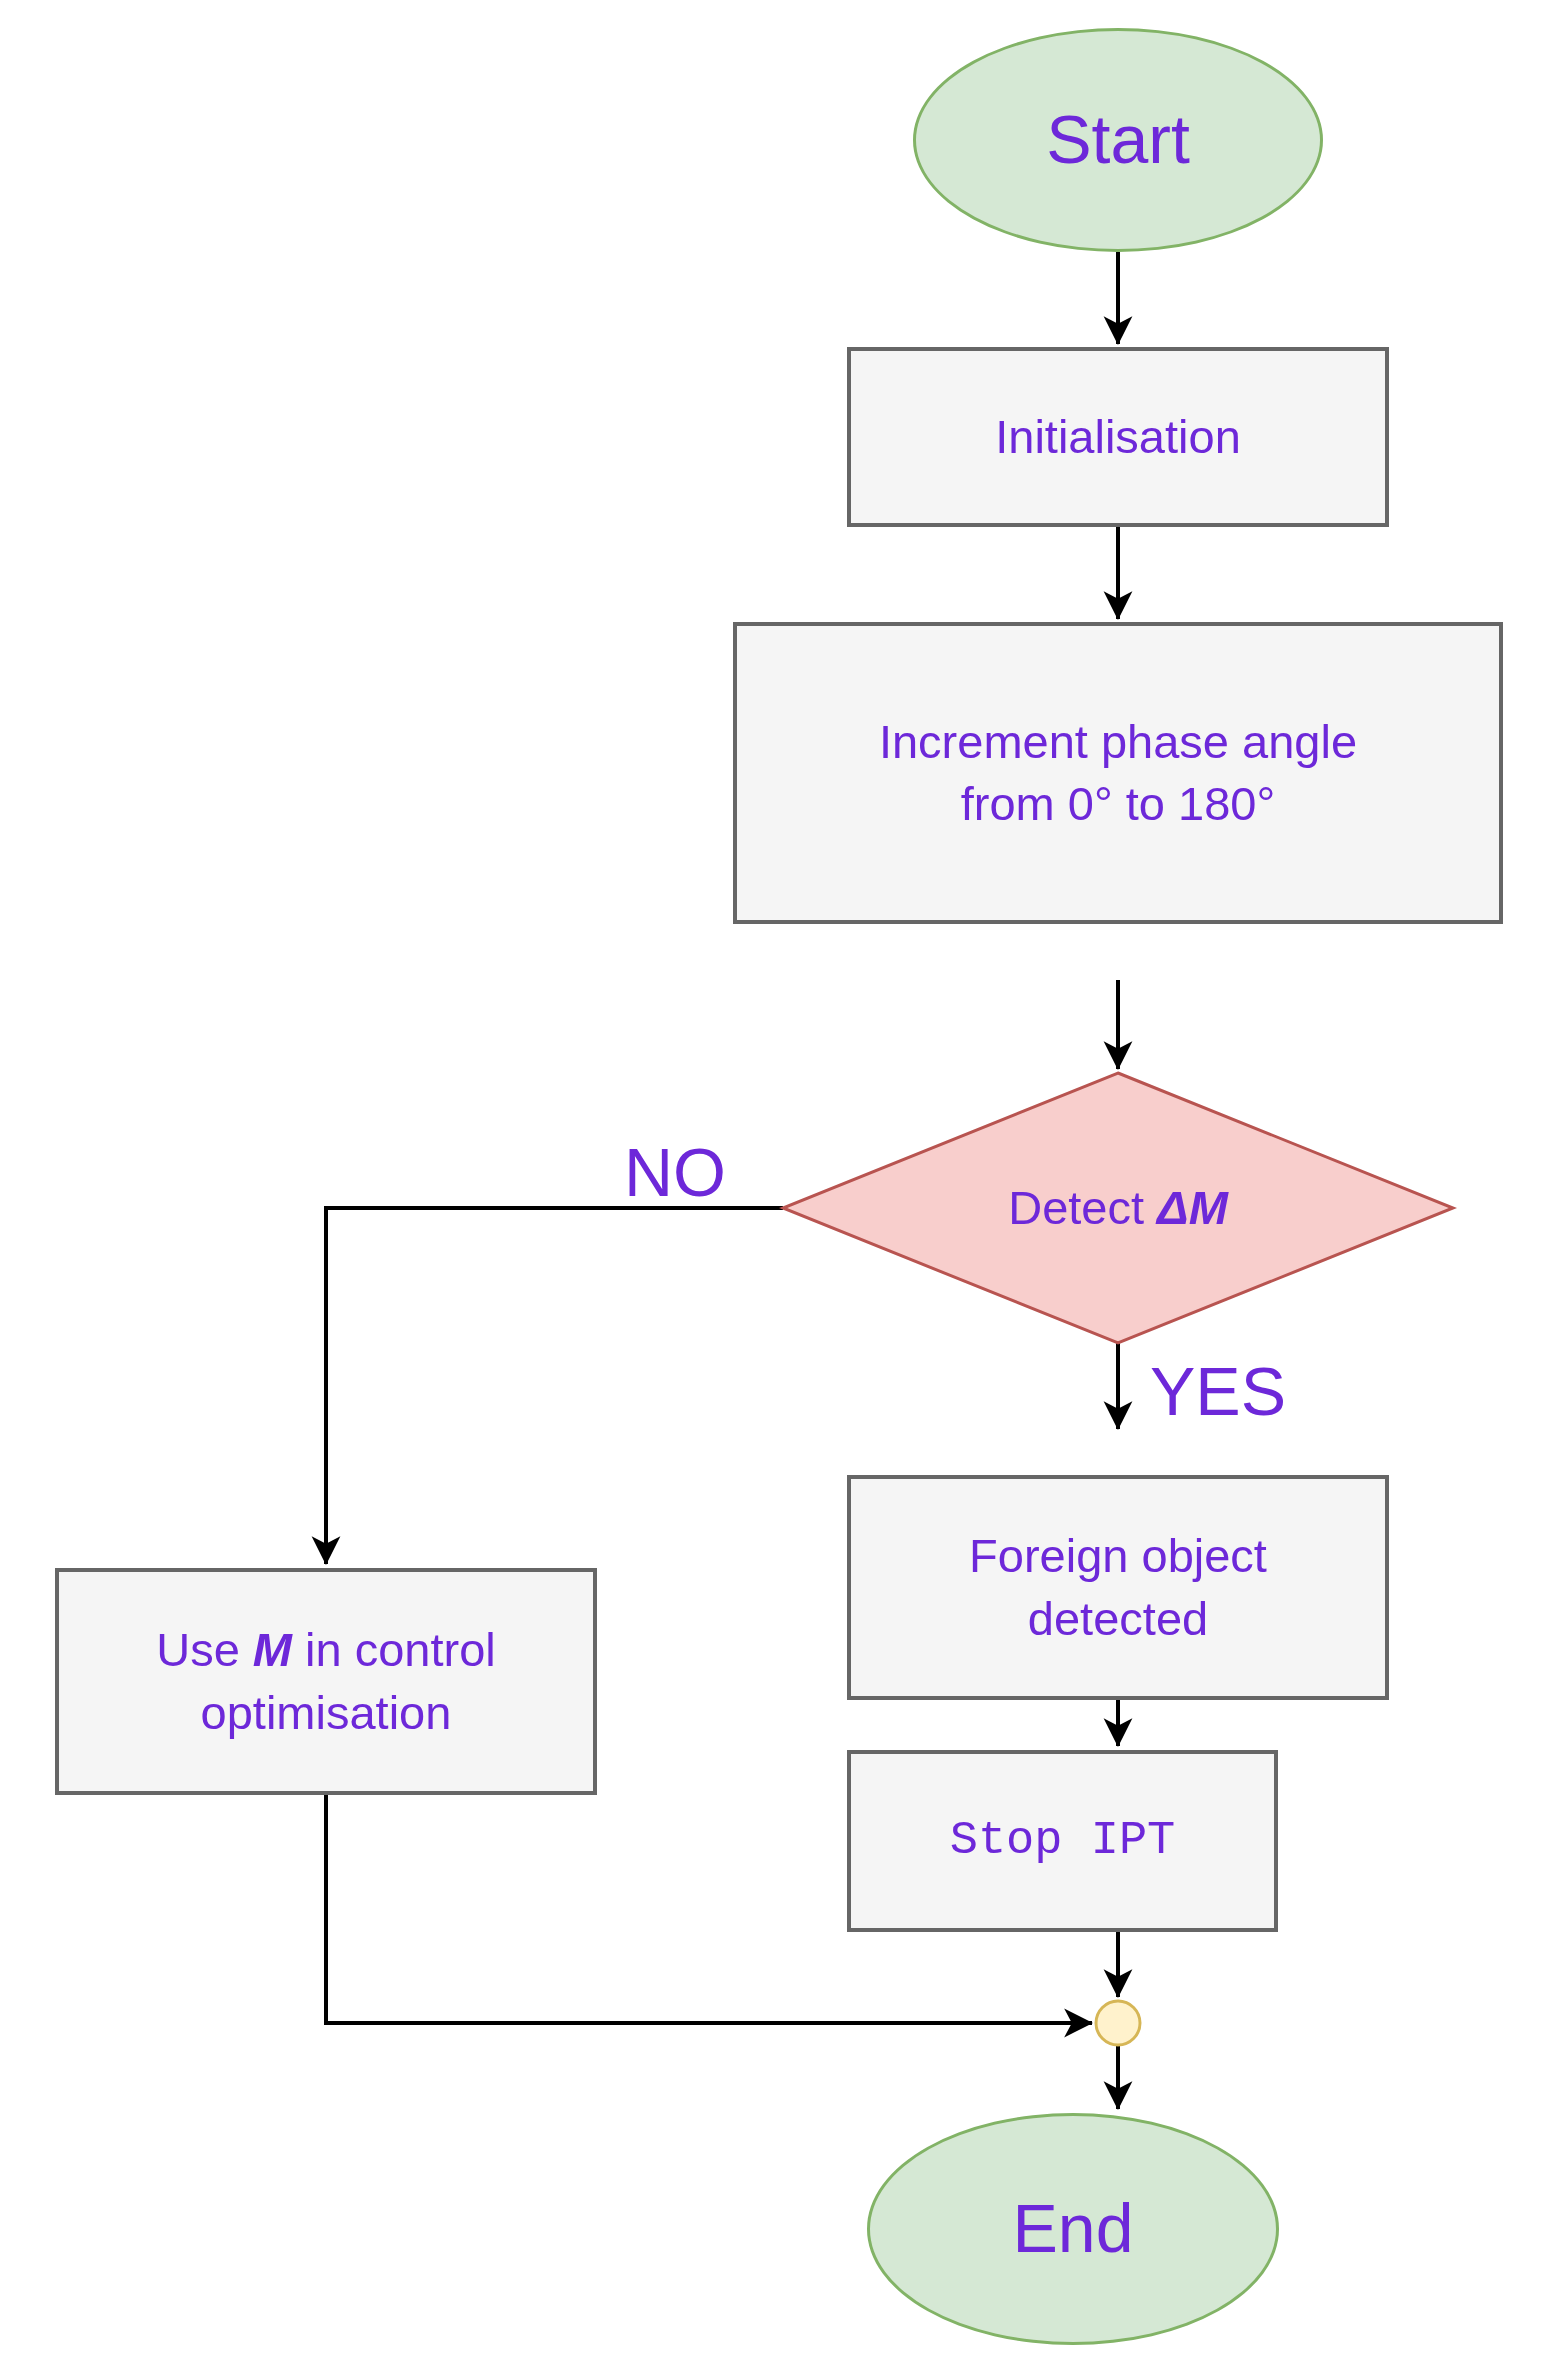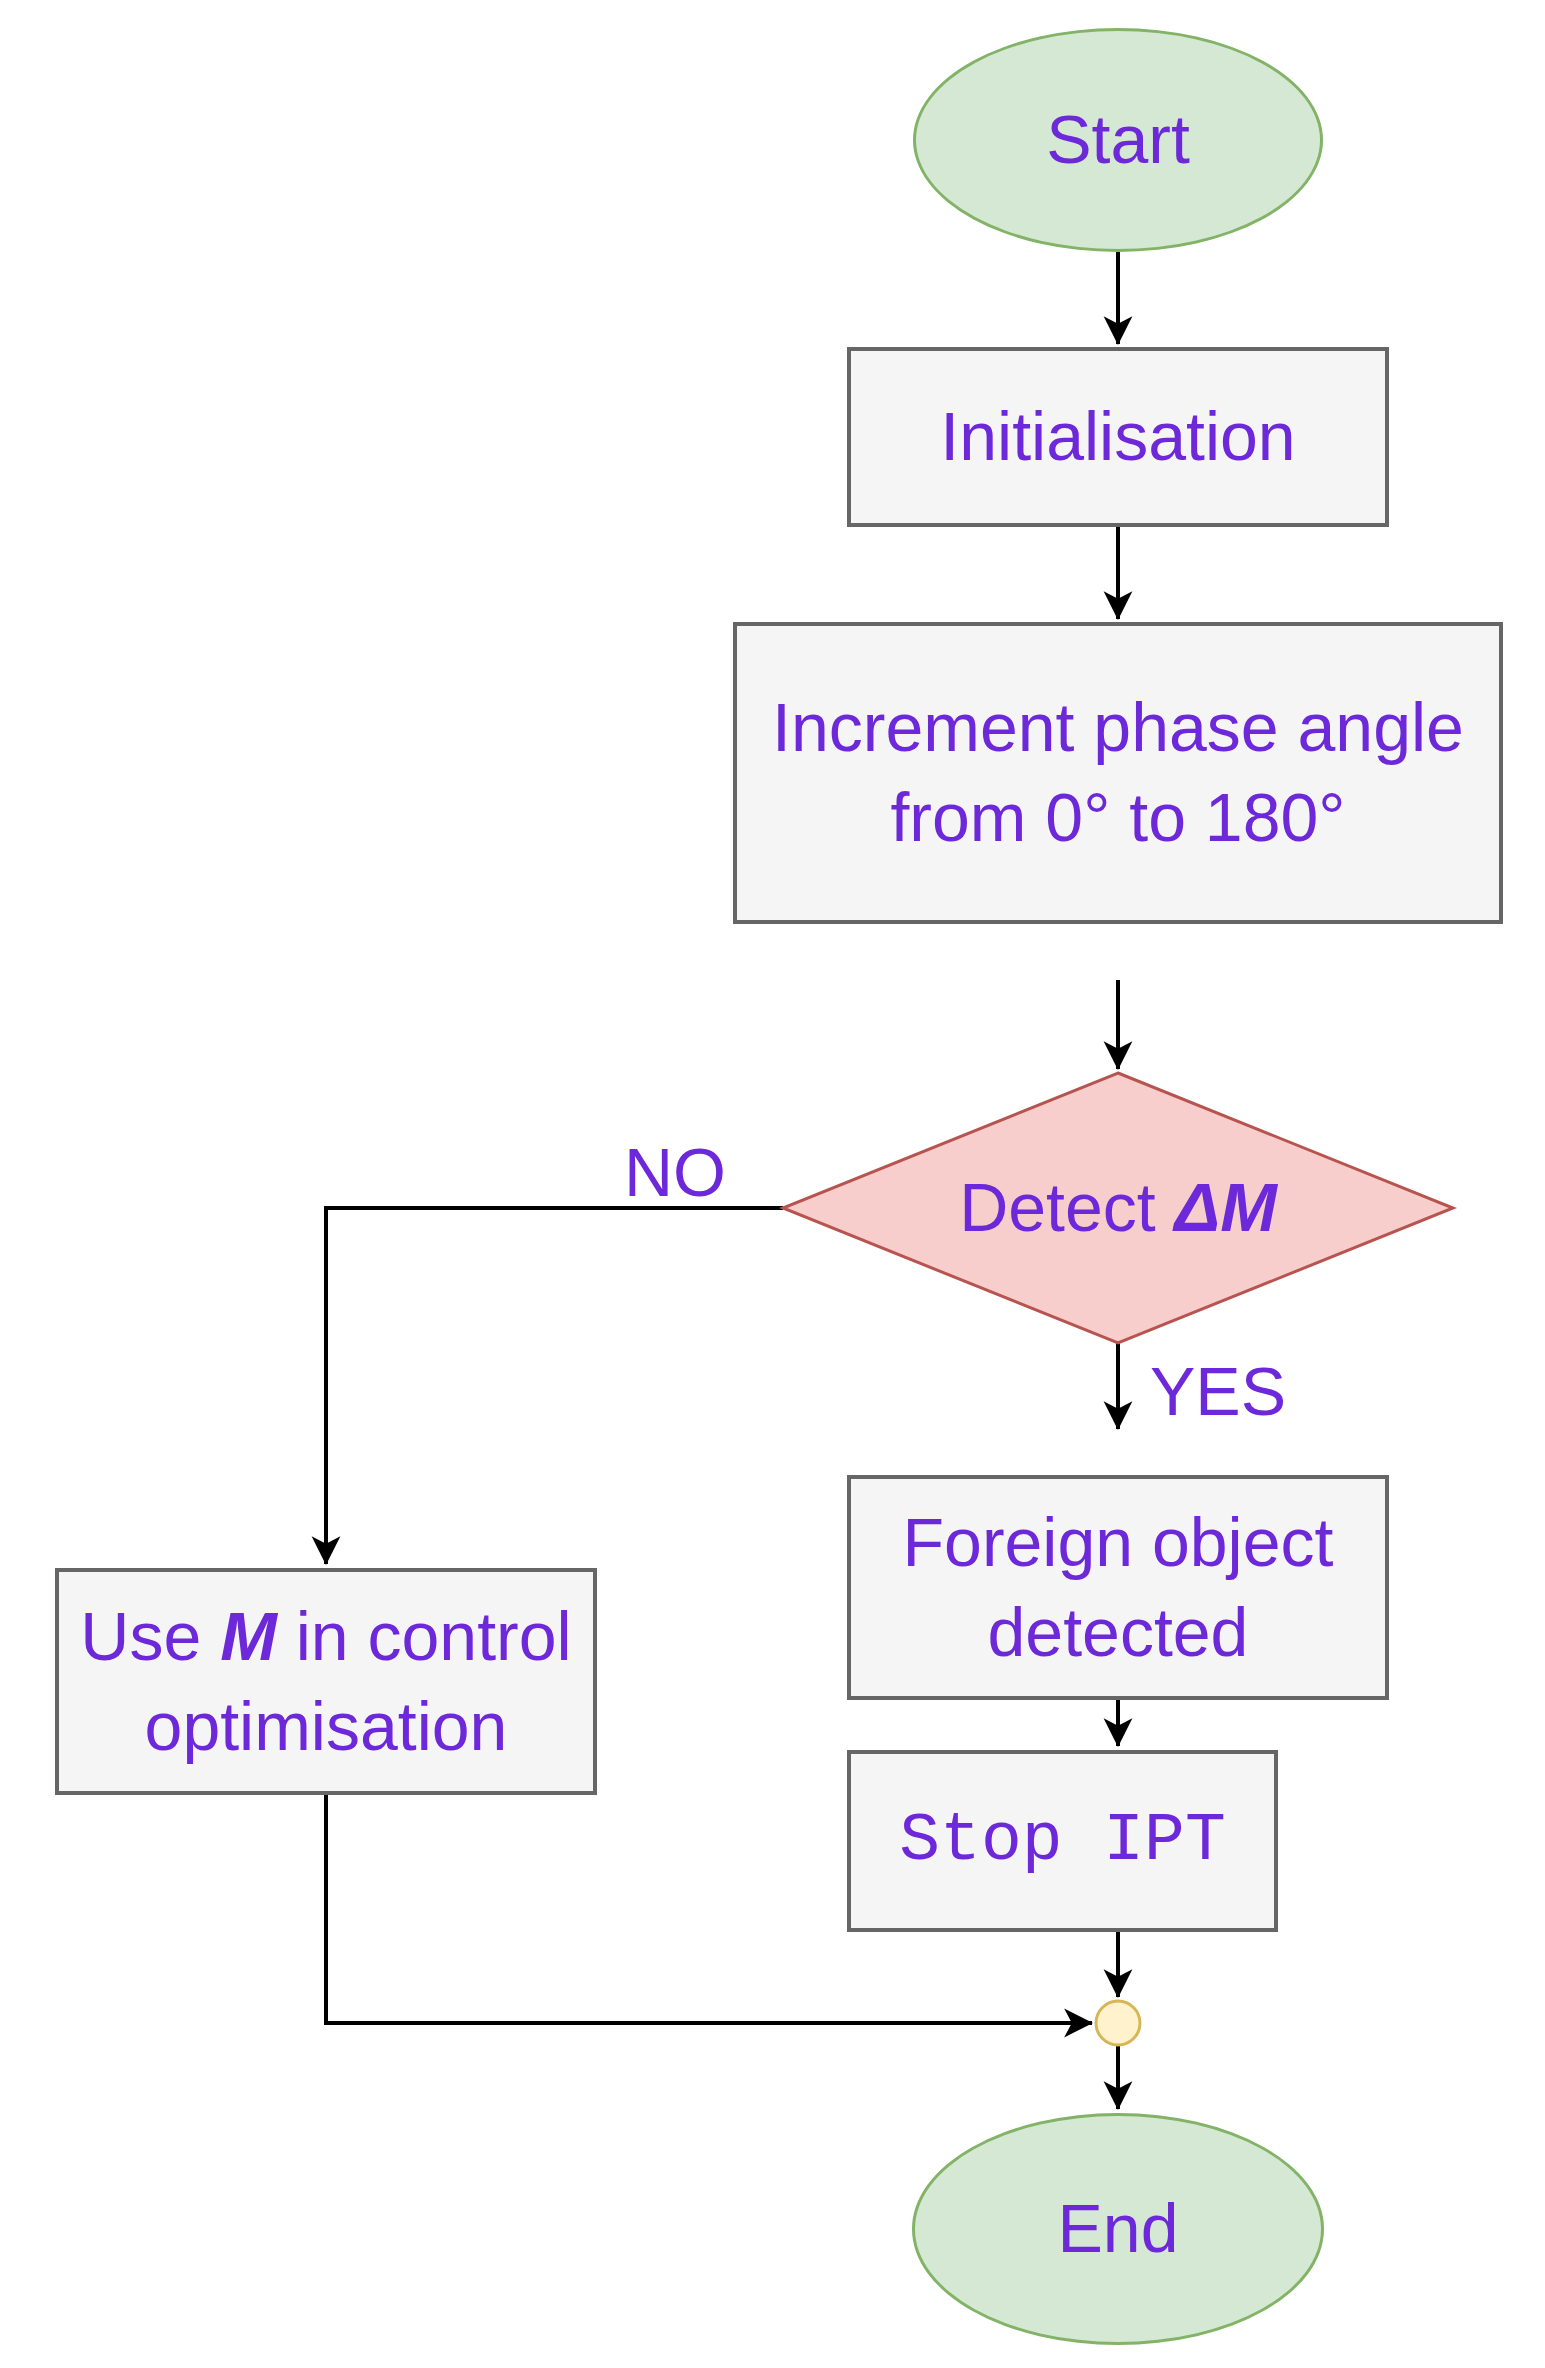--- a/index.html
+++ b/index.html
@@ -36,21 +36,21 @@
   .node, .edge-label {
     position: absolute;
     z-index: 2;
     box-sizing: border-box;
   }
   .node {
     display: flex;
     align-items: center;
     justify-content: center;
     text-align: center;
-    font-size: 68px;
+    font-size: 47px;
     line-height: 1.32;
   }
   .lbl { display: block; width: 100%; white-space: pre-line; }
   .ellipse {
     background: var(--terminal-fill, #d5e8d4);
     border: 3px solid var(--terminal-stroke, #82b366);
     border-radius: 50%;
     font-size: 68px;
   }
   .box {
@@ -60,21 +60,21 @@
   .sym { font-weight: bold; font-style: italic; text-align: center; }
   .edge-label { font-size: 68px; }
 
   #start-node        { left: 913px;  top: 28px;   width: 410px; height: 224px; }
   #init-node         { left: 847px;  top: 347px;  width: 542px; height: 180px; }
   #increment-node    { left: 733px;  top: 622px;  width: 770px; height: 302px; }
   #decision-label    { left: 783px;  top: 1073px; width: 670px; height: 270px; }
   #foreign-node      { left: 847px;  top: 1475px; width: 542px; height: 225px; }
   #use-node          { left: 55px;   top: 1568px; width: 542px; height: 227px; }
   #stop-node         { left: 847px;  top: 1750px; width: 431px; height: 182px; font-family: Liberation Mono, monospace; }
-  #end-node          { left: 912px;  top: 2113px; width: 412px; height: 232px; }
+  #end-node          { left: 867px;  top: 2113px; width: 412px; height: 232px; }
   #no-label          { left: 600px;  top: 1133px; width: 150px; text-align: center; }
   #yes-label         { left: 1150px; top: 1352px; width: 240px; text-align: left; }
 </style>
 </head>
 <body>
 
 <div class="canvas">
 
   <svg class="edges" viewBox="0 0 1545 2368" xmlns="http://www.w3.org/2000/svg">
     <defs>

